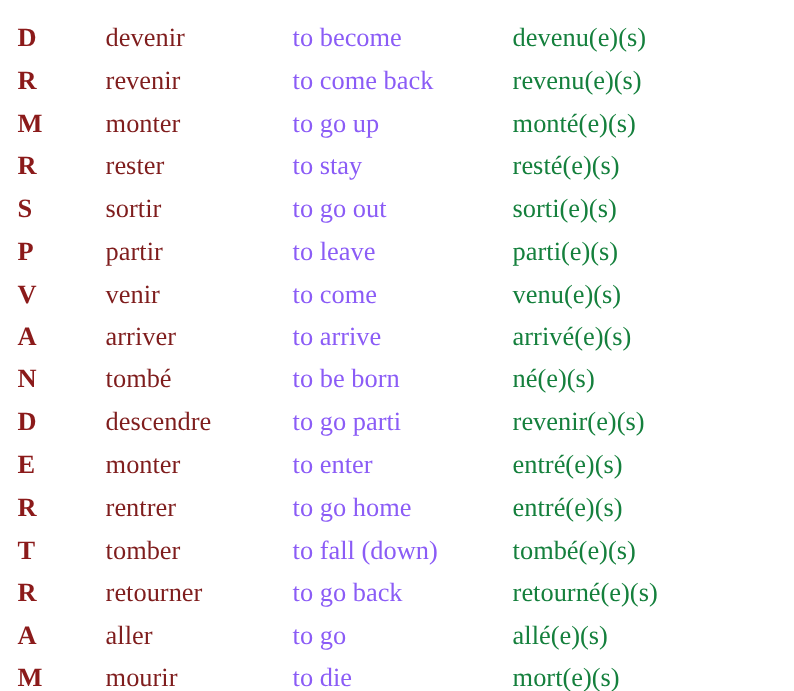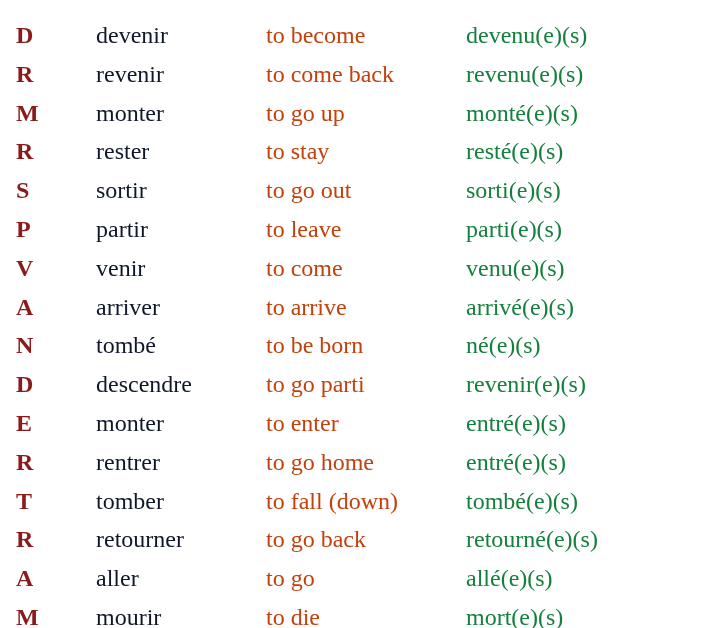--- a/index.html
+++ b/index.html
@@ -23,25 +23,25 @@
       padding: 2px 0;
       vertical-align: top;
     }
     .col-letter {
       color: #8b1a1a;
       font-weight: bold;
       width: 80px;
     }
     .col-verb {
       width: 170px;
-      color: #0f172a;
+      color: #7f1d1d;
     }
     .col-english {
       width: 200px;
-      color: #c2410c;
+      color: #8b5cf6;
       margin-top: 40px;
     }
     .col-participle {
       color: #15803d;
     }
   </style>
 </head>
 <body>
 
 <div class="table" id="verb-table">

